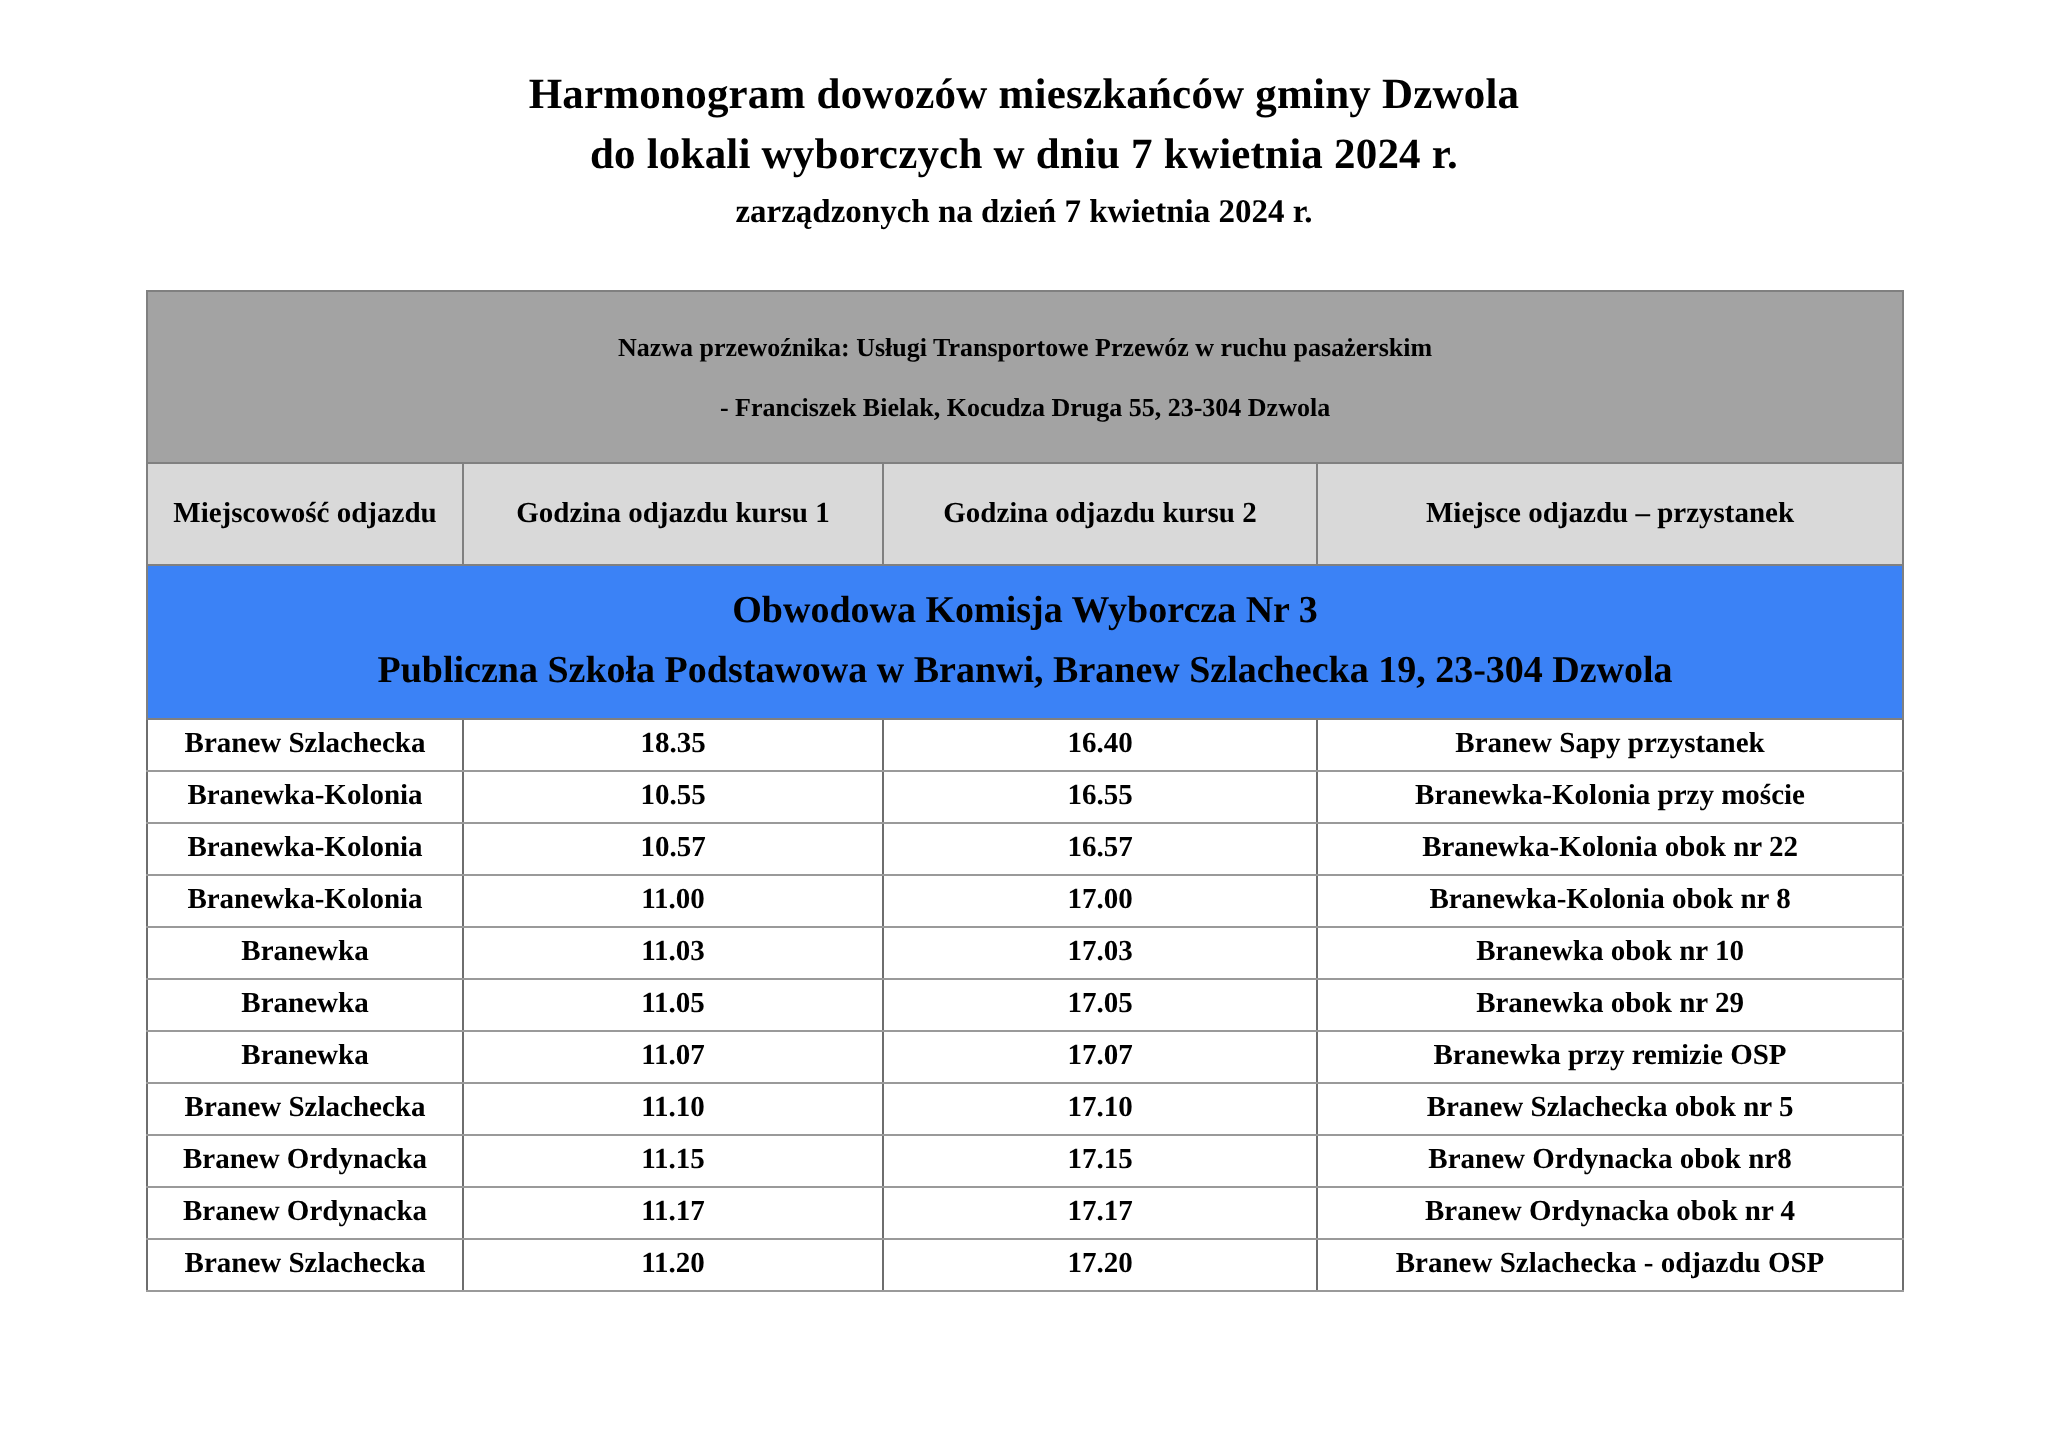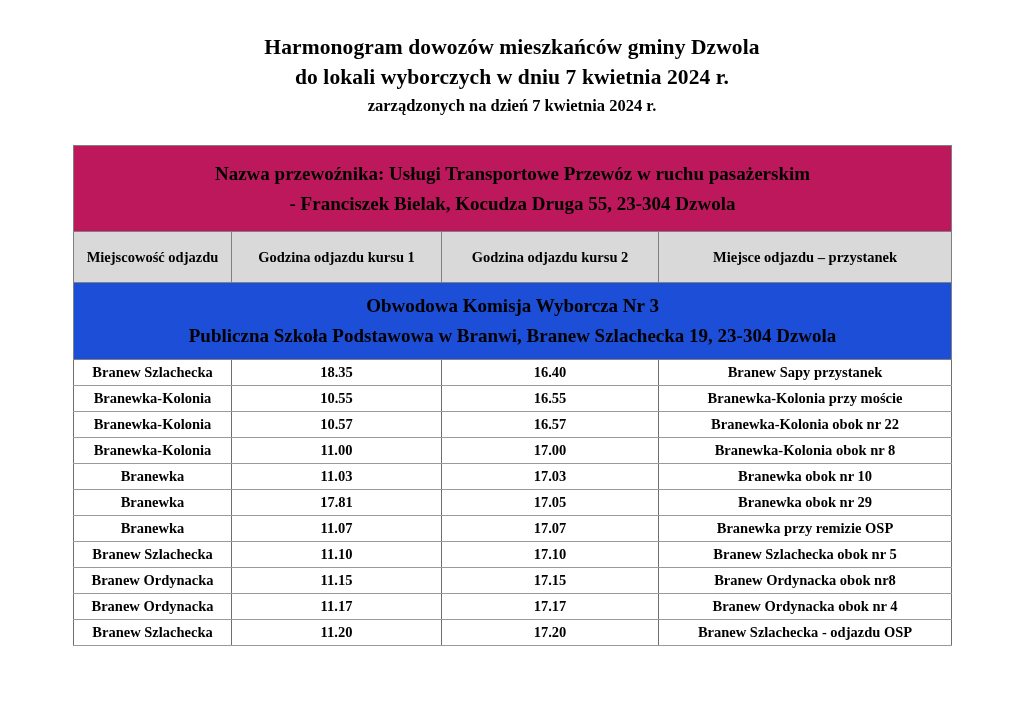--- a/index.html
+++ b/index.html
@@ -52,44 +52,44 @@
   }
 
   
   col.c1 { width: 158px; }
   col.c2 { width: 210px; }
   col.c3 { width: 217px; }
   col.c4 { width: 293px; }
 
   
   .carrier-banner {
-    background: #be185d;
-    text-align: center;
-    font-size: 19px;
+    background: #a3a3a3;
+    text-align: center;
+    font-size: 13px;
     font-weight: bold;
     line-height: 30px;
     padding: 13px 6px 12px 6px !important;
     margin-top: 12px;
   }
 
   
   .col-head {
     background: #d9d9d9;
     text-align: center;
     font-size: 14.5px;
     font-weight: bold;
     line-height: 21px;
     padding: 4px 4px !important;
     height: 42px;
     margin-left: 35px;
   }
 
   
   .commission-banner {
-    background: #1d4ed8;
+    background: #3b82f6;
     text-align: center;
     font-size: 19px;
     font-weight: bold;
     line-height: 30px;
     padding: 8px 6px 8px 6px !important;
   }
   .commission-banner .line2 {
     white-space: nowrap;
   }
 
@@ -169,21 +169,21 @@
         <td>Branewka-Kolonia obok nr 8</td>
       </tr>
       <tr class="data-row">
         <td>Branewka</td>
         <td>11.03</td>
         <td>17.03</td>
         <td>Branewka obok nr 10</td>
       </tr>
       <tr class="data-row">
         <td>Branewka</td>
-        <td>17.81</td>
+        <td>11.05</td>
         <td>17.05</td>
         <td>Branewka obok nr 29</td>
       </tr>
       <tr class="data-row">
         <td>Branewka</td>
         <td>11.07</td>
         <td>17.07</td>
         <td>Branewka przy remizie OSP</td>
       </tr>
       <tr class="data-row">

